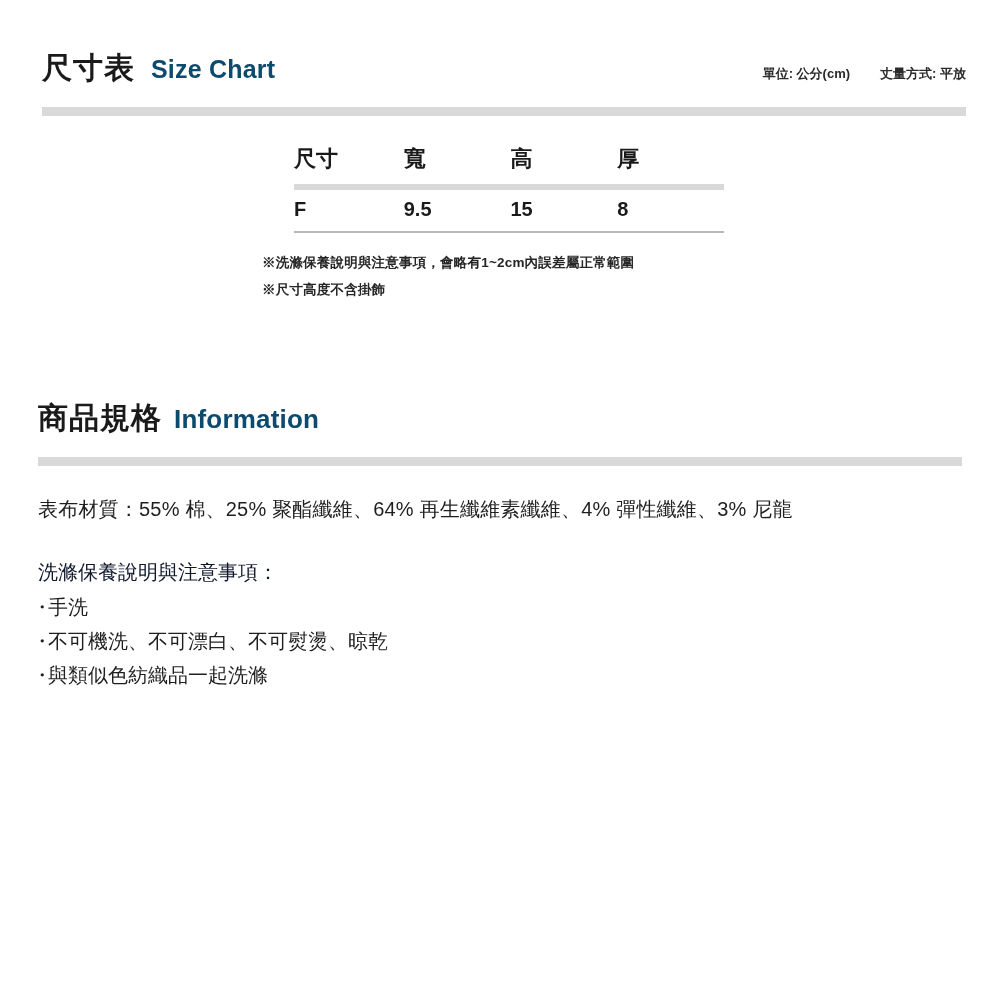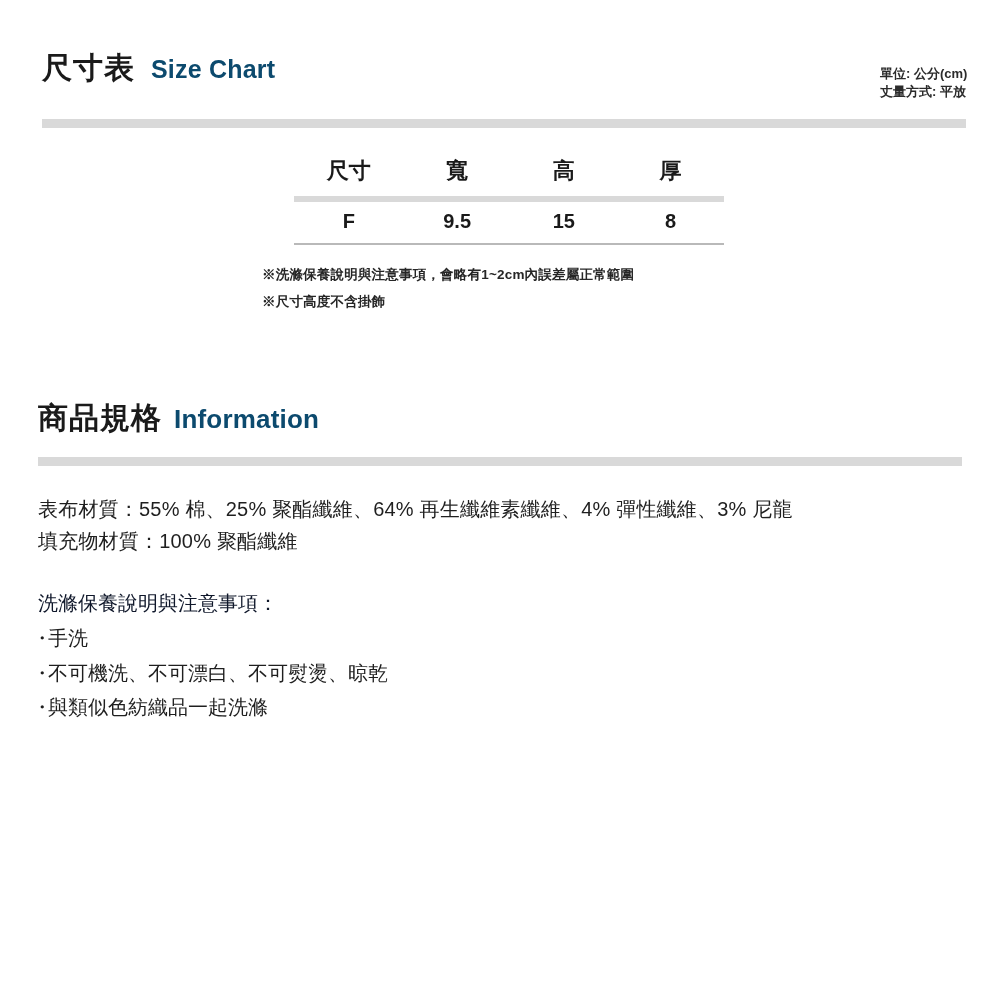--- a/index.html
+++ b/index.html
@@ -42,21 +42,20 @@
     color: #0c4a6e;
     letter-spacing: 0.2px;
   }
   .head-meta {
     margin-left: auto;
     display: flex;
     align-items: baseline;
     font-size: 13px;
     color: #2b2b2b;
     font-weight: bold;
-    flex-direction: column;
   }
   .head-meta .meta-item + .meta-item {
     margin-left: 30px;
   }
 
   .rule {
     height: 9px;
     background: #d9d9d9;
     margin: 18px 38px 0 38px;
   }
@@ -67,21 +66,21 @@
     display: flex;
     justify-content: center;
   }
   table.size-table {
     border-collapse: collapse;
     width: 430px;
     margin-left: 10px;
   }
   table.size-table th,
   table.size-table td {
-    text-align: center;
+    text-align: left;
     font-size: 21px;
     font-weight: bold;
     color: #1a1a1a;
     padding: 6px 0 9px 0;
   }
   table.size-table thead th {
     font-size: 22px;
     padding-bottom: 10px;
   }
   table.size-table thead tr {
@@ -208,21 +207,20 @@
 
   <div class="info-head">
     <span class="head-cn">商品規格</span>
     <span class="head-en">Information</span>
   </div>
 
   <div class="rule"></div>
 
   <div class="info-body">
     <div class="info-line">表布材質：55% 棉、25% 聚酯纖維、64% 再生纖維素纖維、4% 彈性纖維、3% 尼龍</div>
-    <div class="info-line">填充物材質：100% 聚酯纖維</div>
 
     <div class="gap-block"></div>
 
     <div class="care-title">洗滌保養說明與注意事項：</div>
     <ul class="care-list">
       <li>
         <span class="dot">・</span>
         <span>手洗</span>
       </li>
       <li>

